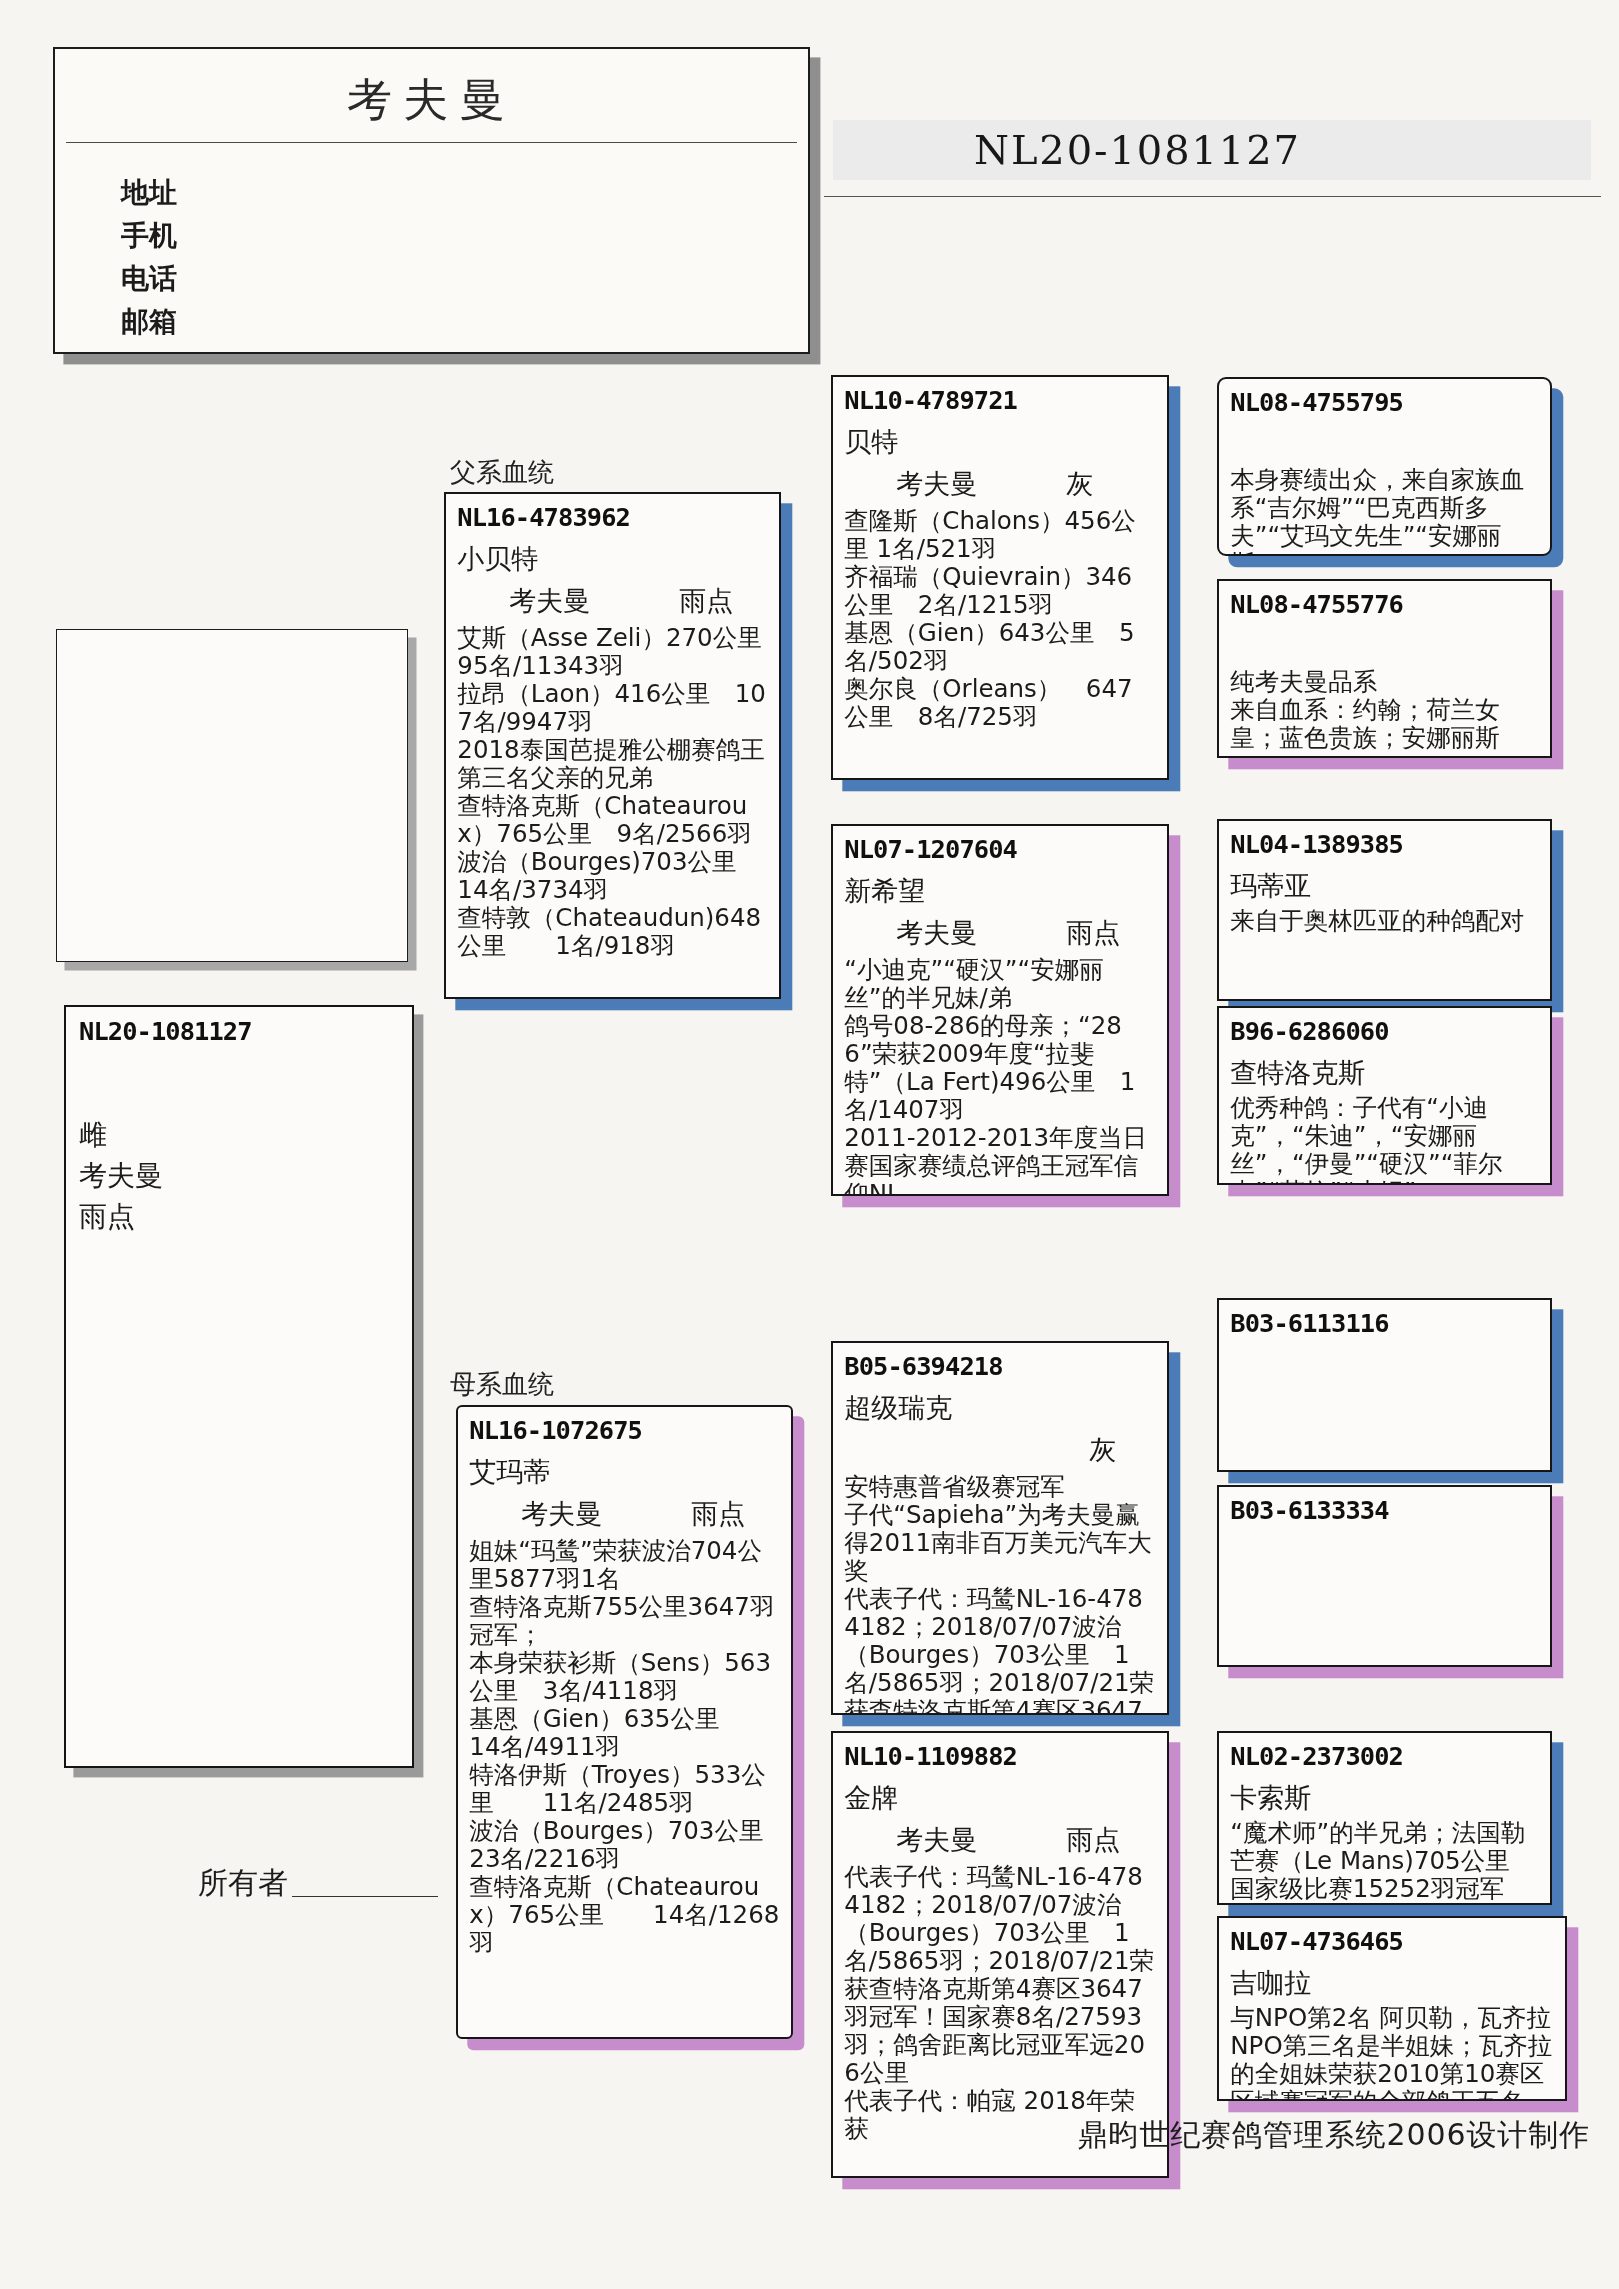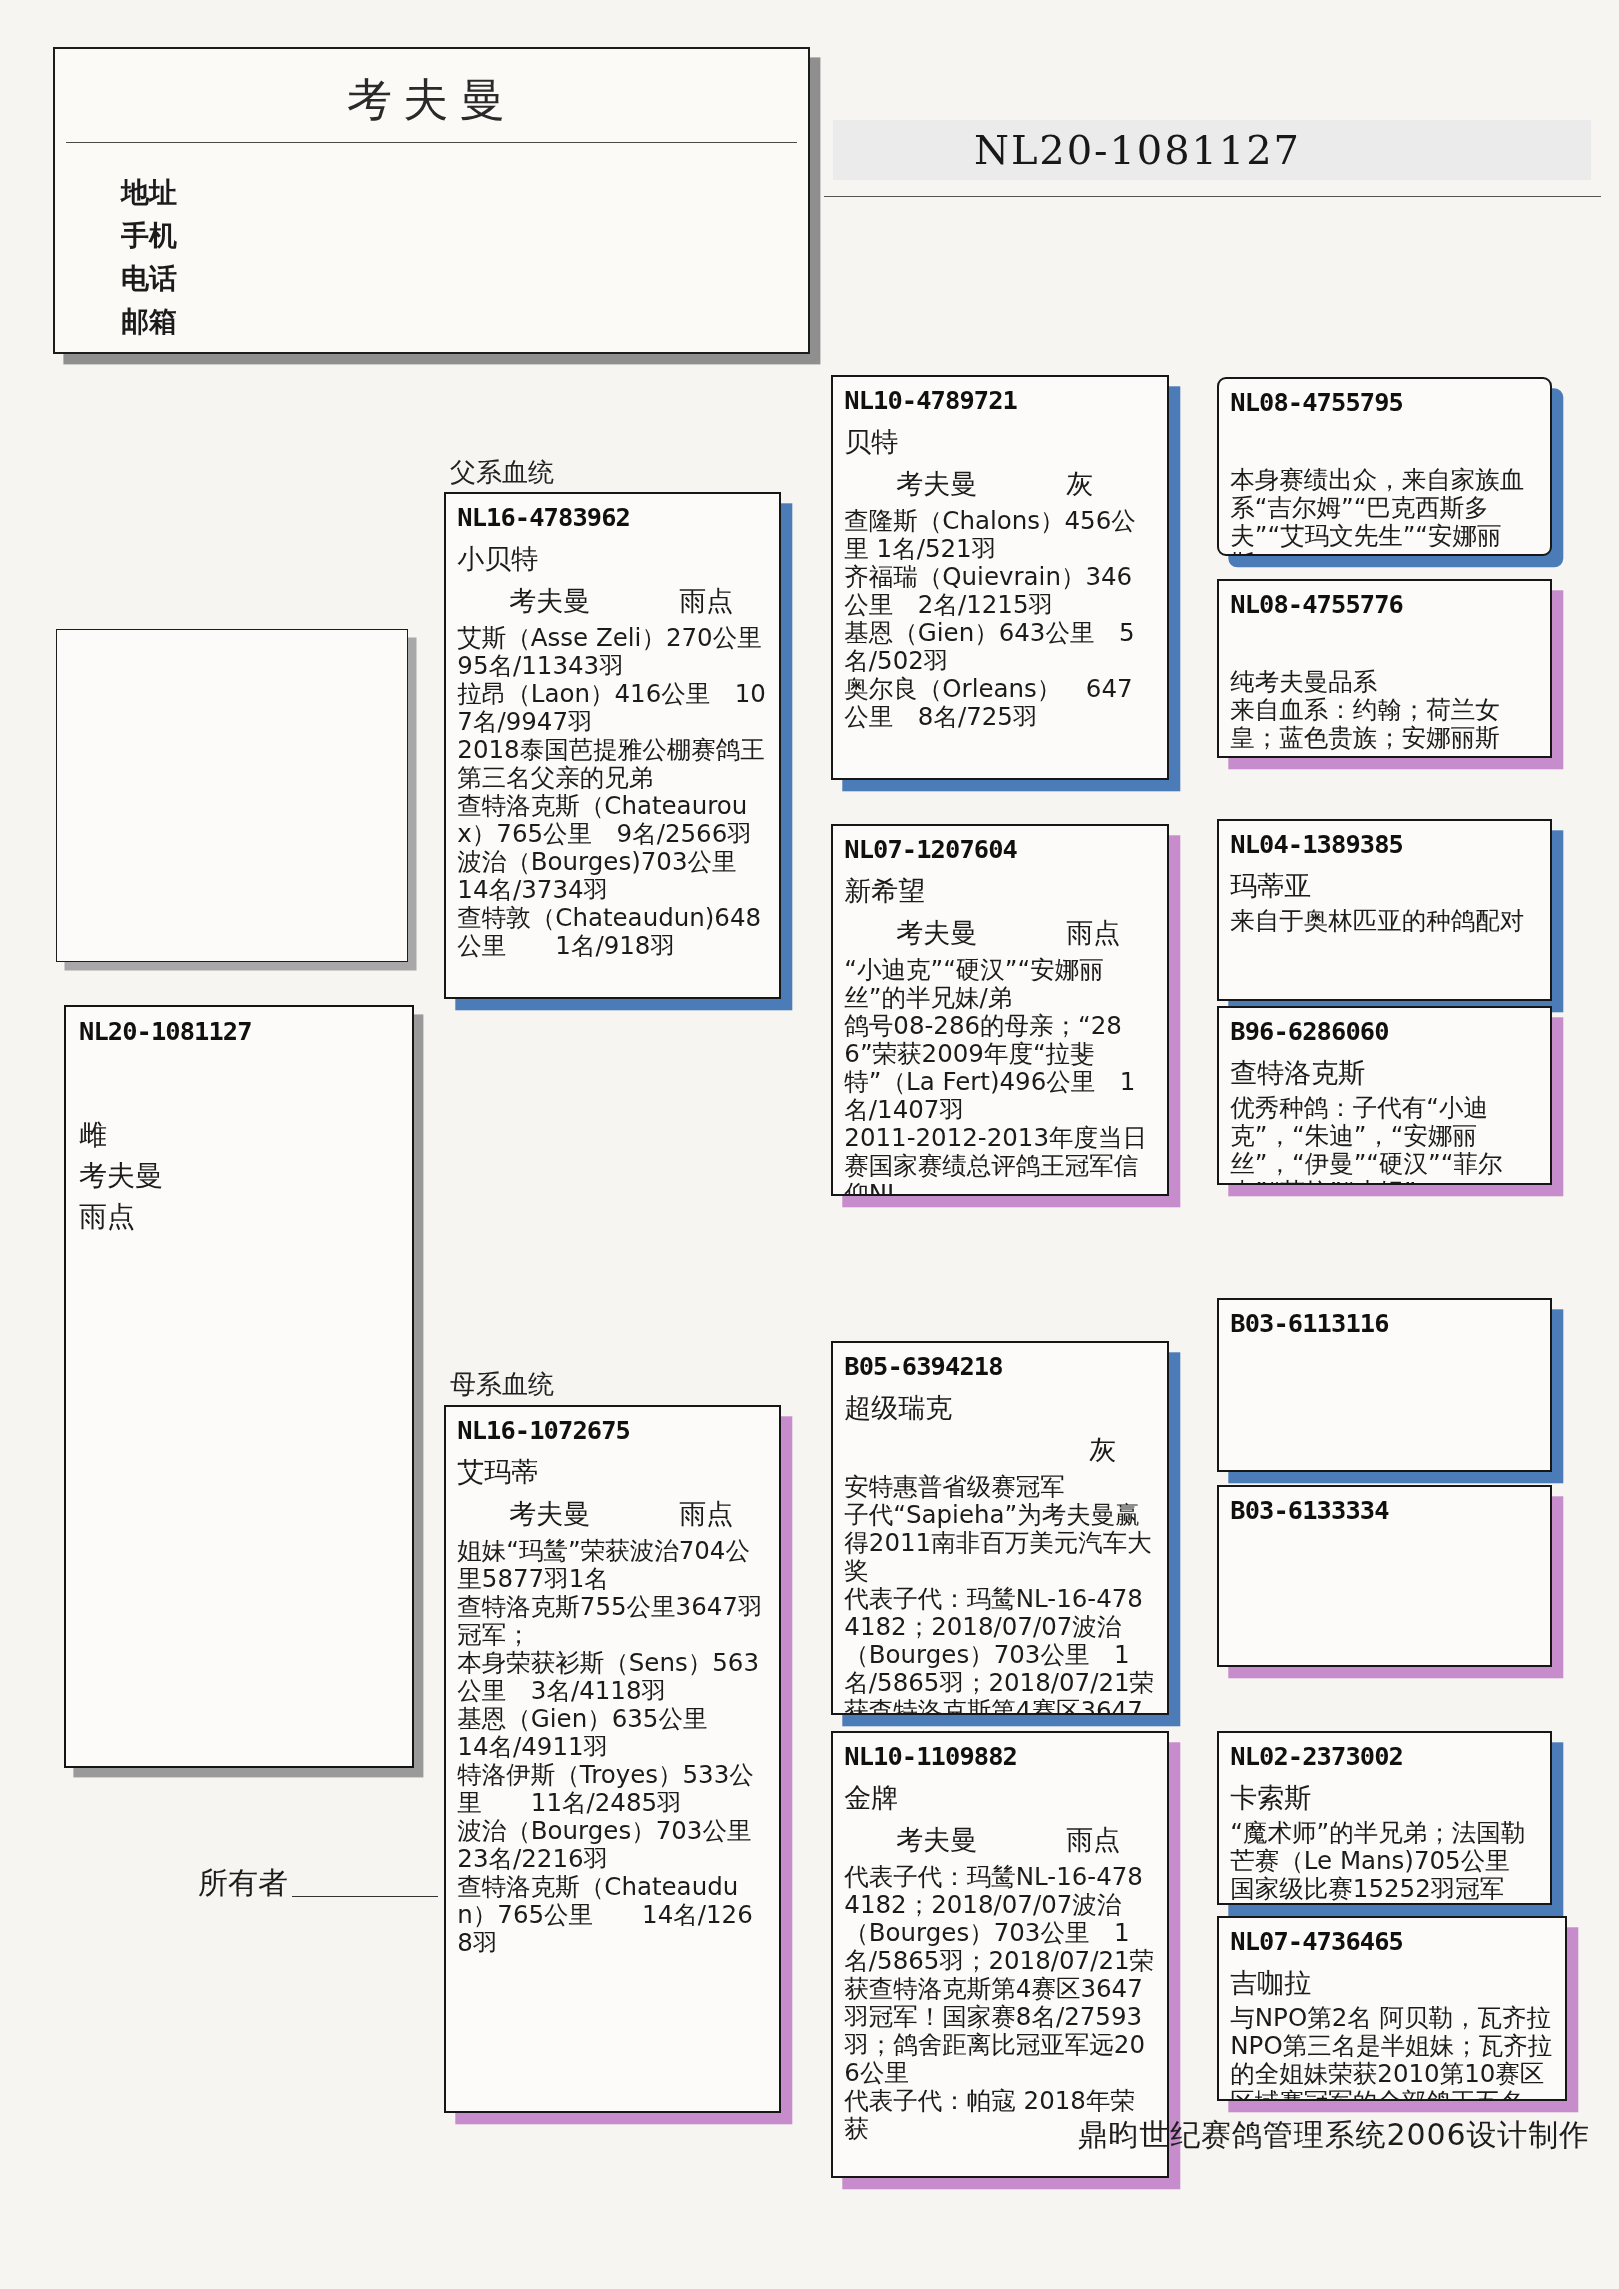--- a/index.html
+++ b/index.html
@@ -54,21 +54,21 @@
   .pbox-name{ font-size:27px; margin-top:11.3px; line-height:32px; }
   .pbox-breedrow{ margin-top:9.4px; padding-left:52px; font-size:27px; line-height:34px; }
   .pbox-breed{ display:inline-block; }
   .pbox-color{ display:inline-block; margin-left:89px; }
   .pbox-color.solo{ margin-left:193px; }
   .pbox-body{ margin-top:5.6px; }
   .pbox-line{ word-break:break-all; }
   .bt .pbox-body{ margin-top:49px; }      
   
   .bx-sire{ left:444px; top:492px; width:337px; height:507px; }
-  .bx-dam { left:444px; top:1405px; width:337px; height:708px; }
+  .bx-dam { left:456px; top:1405px; width:337px; height:634px;border-radius:6px; }
   .bx-sf  { left:831px; top:375px;  width:338px; height:405px; }
   .bx-sm  { left:831px; top:824px;  width:338px; height:372px; }
   .bx-df  { left:831px; top:1298px; width:338px; height:374px;margin-top:43px; }
   .bx-dm  { left:831px; top:1731px; width:338px; height:447px; }
   .bx-g1  { left:1217px; top:377px;  width:335px; height:179px;border-radius:9px; }
   .bx-g2  { left:1217px; top:579px;  width:335px; height:179px; }
   .bx-g3  { left:1217px; top:819px;  width:335px; height:182px; }
   .bx-g4  { left:1217px; top:1006px; width:335px; height:179px; }
   .bx-g5  { left:1217px; top:1298px; width:335px; height:174px; }
   .bx-g6  { left:1217px; top:1485px; width:335px; height:182px; }
@@ -156,21 +156,21 @@
       <div class="pbox-id">NL16-1072675</div>
       <div class="pbox-name">艾玛蒂</div>
       <div class="pbox-breedrow"><span class="pbox-breed">考夫曼</span><span class="pbox-color">雨点</span></div>
       <div class="pbox-body">
         <div class="pbox-line">姐妹“玛鸶”荣获波治704公里5877羽1名</div>
         <div class="pbox-line">查特洛克斯755公里3647羽冠军；</div>
         <div class="pbox-line">本身荣获衫斯（Sens）563公里　3名/4118羽</div>
         <div class="pbox-line">基恩（Gien）635公里　　14名/4911羽</div>
         <div class="pbox-line">特洛伊斯（Troyes）533公里　　11名/2485羽</div>
         <div class="pbox-line">波治（Bourges）703公里 23名/2216羽</div>
-        <div class="pbox-line">查特洛克斯（Chateaudun）765公里　　14名/1268羽</div>
+        <div class="pbox-line">查特洛克斯（Chateauroux）765公里　　14名/1268羽</div>
       </div>
     </div>
   <div class="pbox bx-sf   s-blue">
       <div class="pbox-id">NL10-4789721</div>
       <div class="pbox-name">贝特</div>
       <div class="pbox-breedrow"><span class="pbox-breed">考夫曼</span><span class="pbox-color">灰</span></div>
       <div class="pbox-body">
         <div class="pbox-line">查隆斯（Chalons）456公里 1名/521羽</div>
         <div class="pbox-line">齐福瑞（Quievrain）346公里　2名/1215羽</div>
         <div class="pbox-line">基恩（Gien）643公里　5名/502羽</div>

